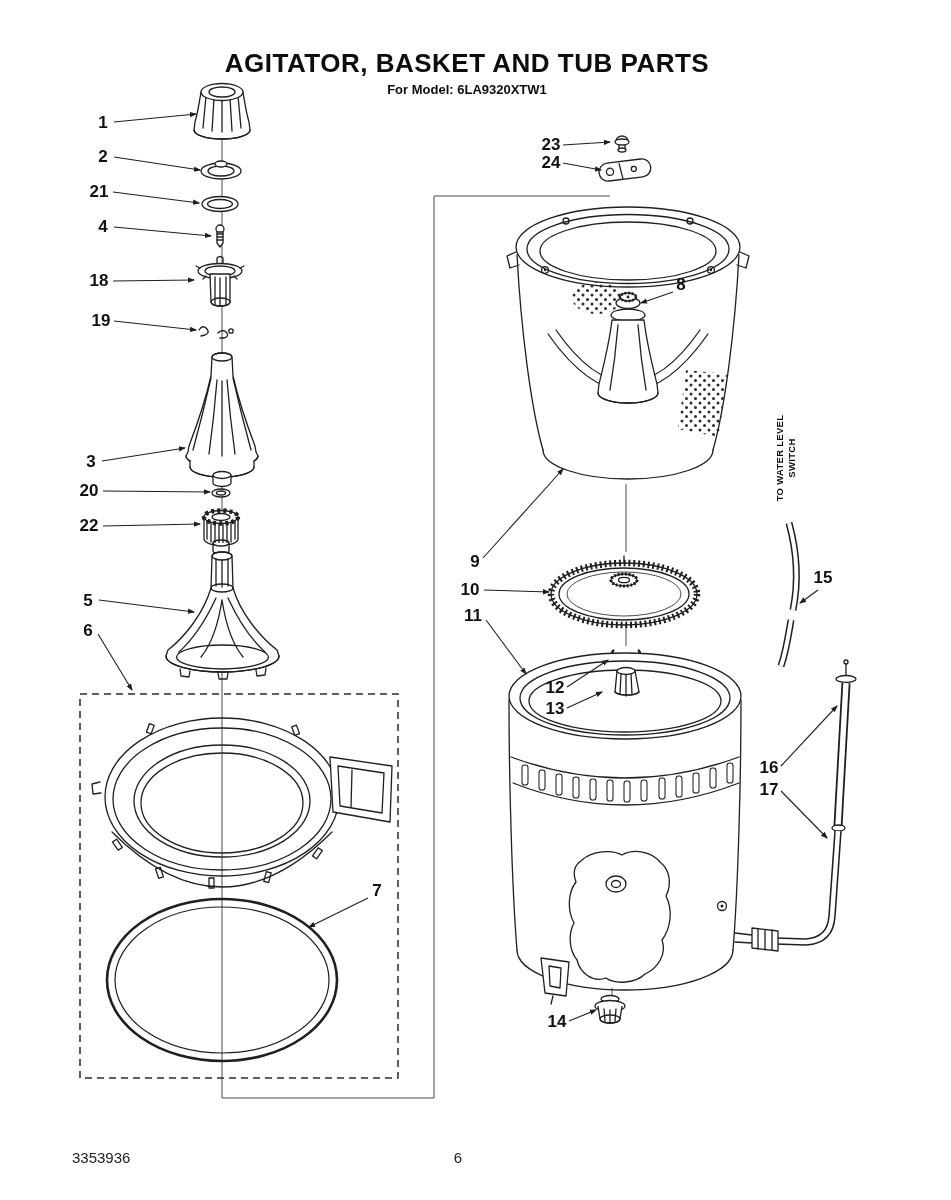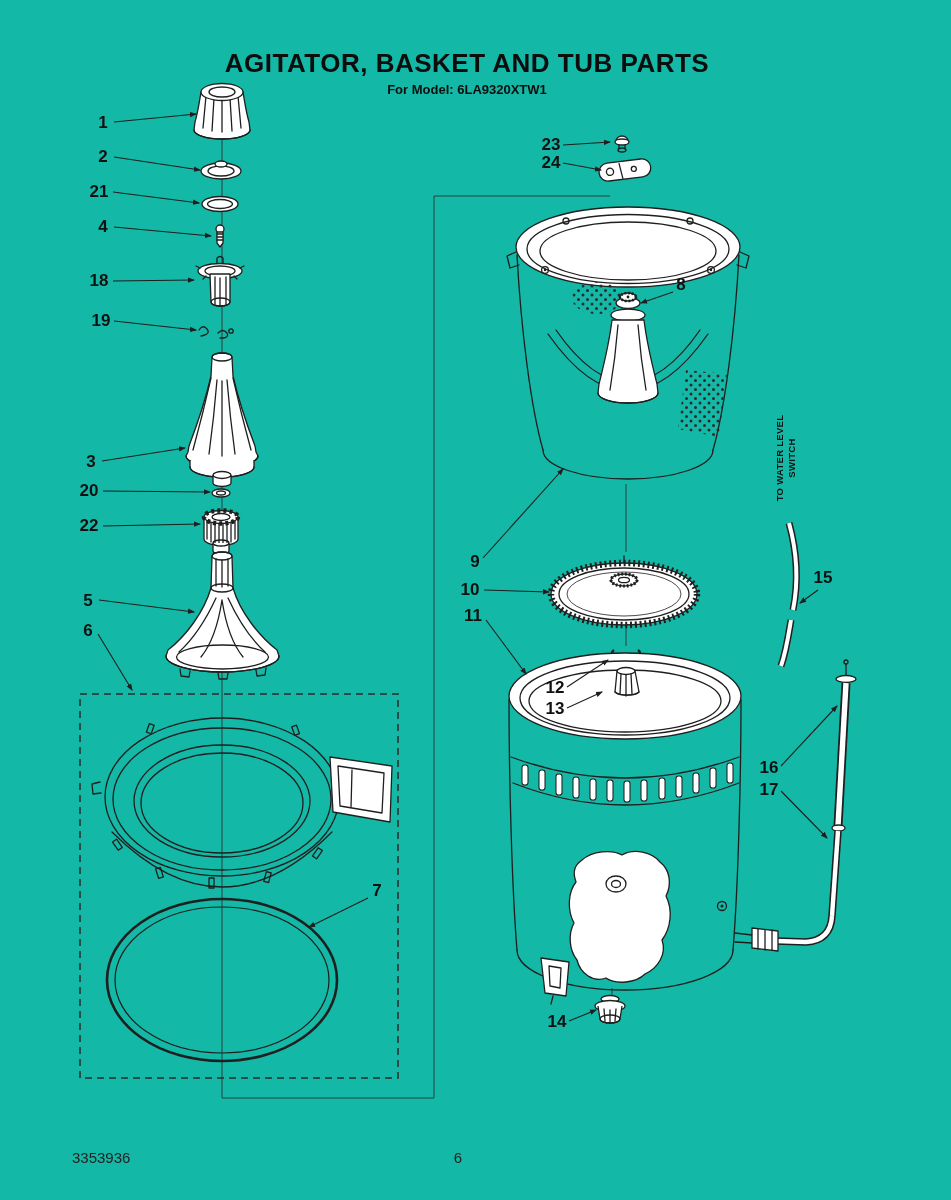--- a/index.html
+++ b/index.html
@@ -1,16 +1,16 @@
 <!DOCTYPE html>
 <html><head>
 <meta charset="utf-8">
 <style>
   html,body{margin:0;padding:0;background:#e8e8e8;}
-  .sheet{position:relative;width:951px;height:1200px;background:#14b8a6;margin:0 auto;overflow:hidden;}
+  .sheet{position:relative;width:951px;height:1200px;background:#ffffff;margin:0 auto;overflow:hidden;}
   svg{position:absolute;left:0;top:0;}
   .ln{fill:none;stroke:#1f1f1f;stroke-width:1.3;stroke-linecap:round;stroke-linejoin:round;}
   .fw{fill:#ffffff;stroke:#1f1f1f;stroke-width:1.3;stroke-linejoin:round;}
   .thin{fill:none;stroke:#2a2a2a;stroke-width:.85;}
   .leader{fill:none;stroke:#1f1f1f;stroke-width:1.1;}
   .tube-o{fill:none;stroke:#1f1f1f;}
   .tube-i{fill:none;stroke:#ffffff;}
   .callout-num{font:600 17px "Liberation Sans",sans-serif;fill:#111;}
   .title-txt{font:700 26px "Liberation Sans",sans-serif;fill:#0d0d0d;letter-spacing:.5px;}
   .subtitle-txt{font:700 13px "Liberation Sans",sans-serif;fill:#0d0d0d;}

